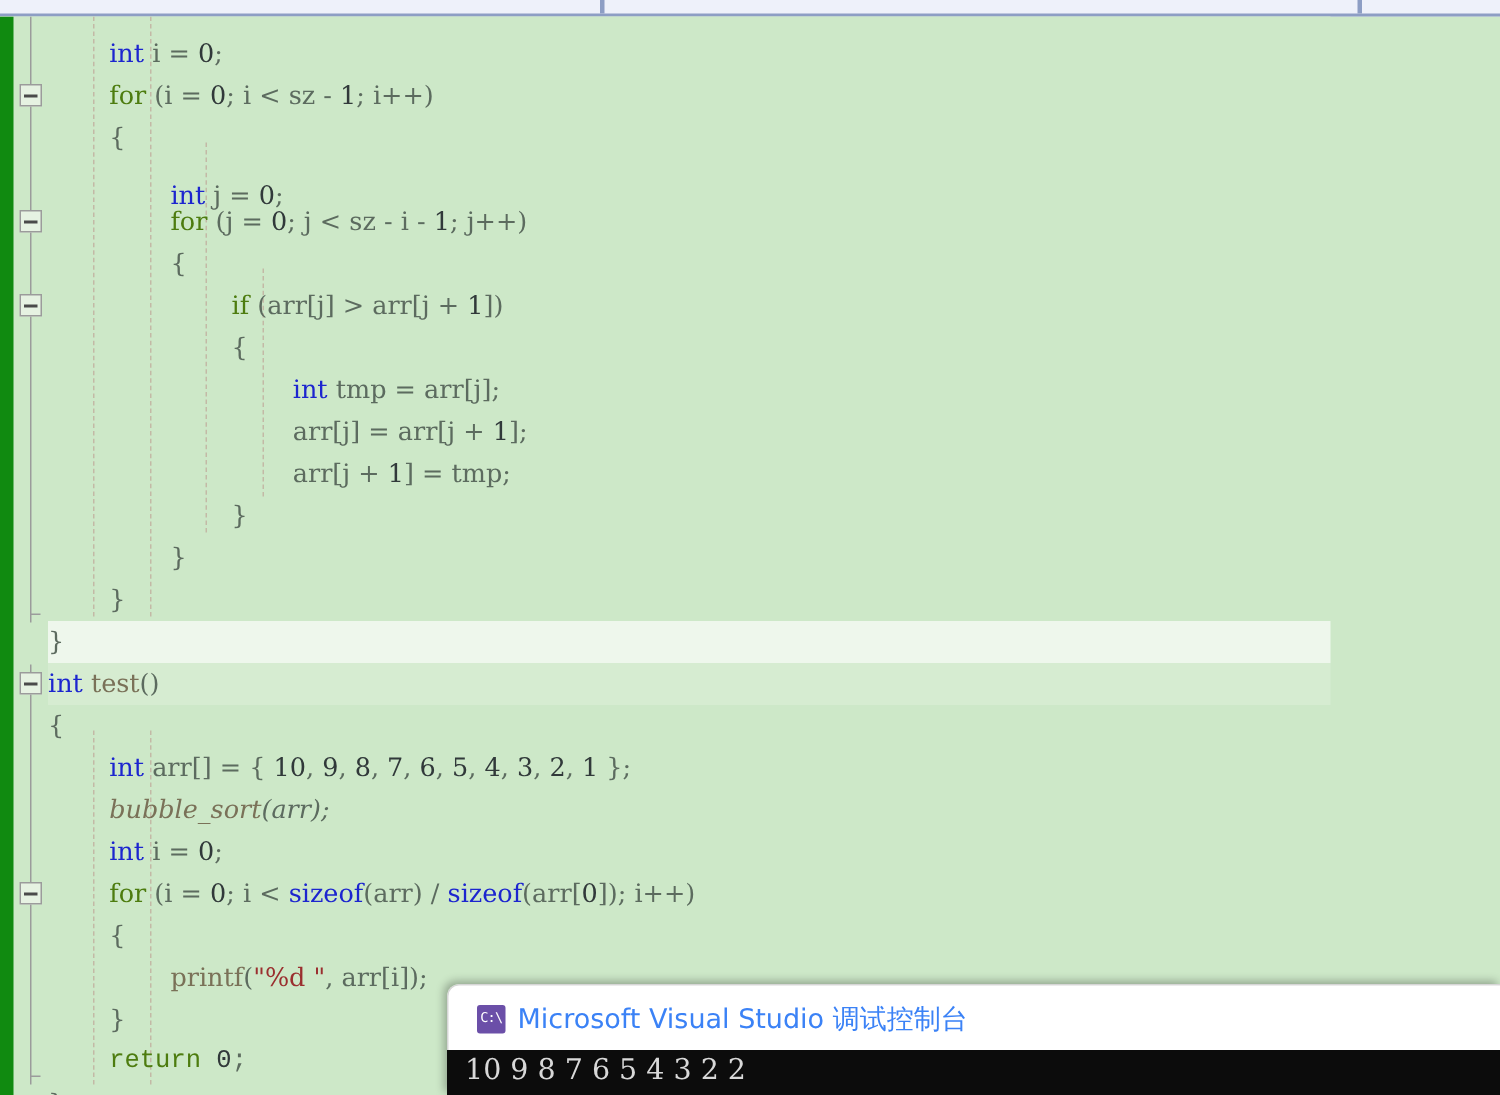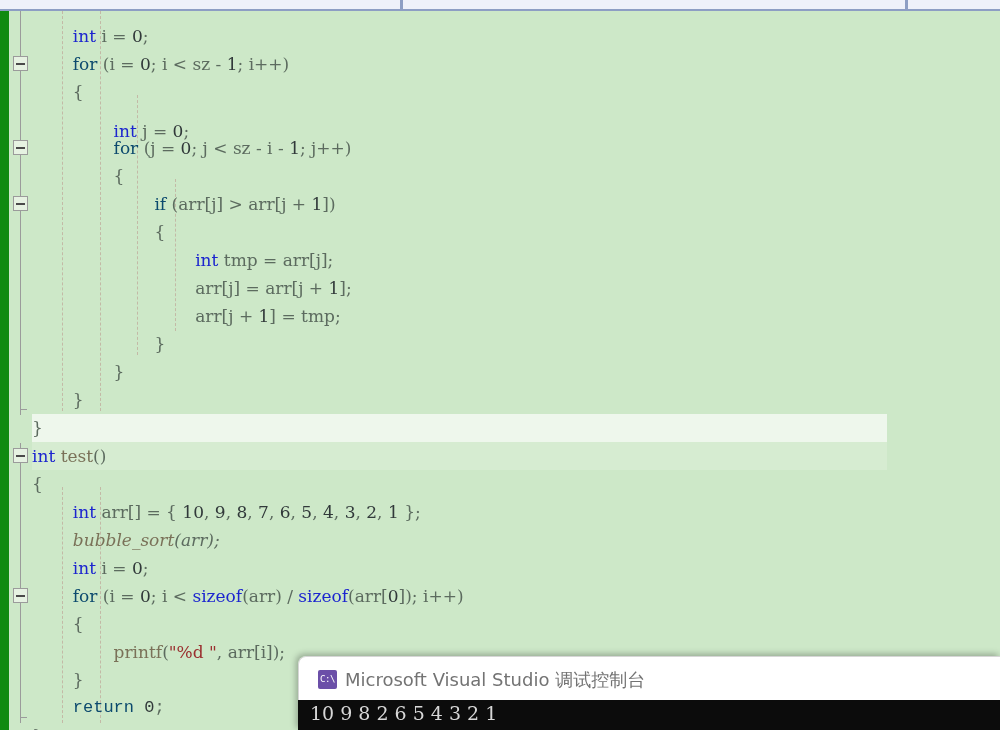--- a/index.html
+++ b/index.html
@@ -61,21 +61,21 @@
   
   .code-line{
     position:absolute;left:32px;
     height:28px;line-height:28px;
     white-space:pre;
     font-family:"DejaVu Serif", serif;
     font-size:17px;
     color:#4f5a51;
   }
   .kw{color:#1c25cf;}       
-  .kw2{color:#0c4a6e;}      
+  .kw2{color:#4d7c0f;}      
   .id{color:#5c6b5f;}       
   .num{color:#31393a;}
   .str{color:#9a2f2f;}      
   .fn{color:#7a7158;}       
 
   
   #console-window{
     position:absolute;left:298px;top:656px;width:702px;height:74px;
     border-top-left-radius:8px;
     overflow:hidden;
@@ -91,21 +91,21 @@
   }
   #console-icon{
     position:absolute;left:19px;top:13px;width:19px;height:19px;
     background:#6b4fa8;border-radius:2px;
     color:#ffffff;font-family:"DejaVu Sans Mono", monospace;
     font-size:9px;line-height:19px;text-align:center;letter-spacing:-.5px;
   }
   #console-title{
     position:absolute;left:46px;top:10px;height:26px;line-height:26px;
     font-family:"DejaVu Sans","Liberation Sans",sans-serif;
-    font-size:18px;color:#737373;white-space:nowrap;
+    font-size:18px;color:#3b82f6;white-space:nowrap;
   }
   #console-body{
     position:absolute;left:0;top:44px;width:702px;height:30px;
     background:#0c0c0c;overflow:hidden;
   }
   #console-output{
     position:absolute;left:12px;top:-1px;height:28px;line-height:28px;
     font-family:"DejaVu Serif",serif;font-size:19px;color:#d8d8d8;white-space:pre;
   }
   #console-output-2{
@@ -176,17 +176,17 @@
       <div class="code-line" style="top: 711px; padding-left: 0px;"><span class="id">}</span></div>
     </div>
 </div>
 
 <div id="console-window">
   <div id="console-titlebar">
     <div id="console-icon">C:\</div>
     <div id="console-title">Microsoft Visual Studio 调试控制台</div>
   </div>
   <div id="console-body">
-    <div id="console-output">10 9 8 2 6 5 4 3 2 1</div>
+    <div id="console-output">10 9 8 7 6 5 4 3 2 2</div>
     <div id="console-output-2">D:\code\test\x64\Debug\test.exe (进程 24608)已退出，代码为 0。</div>
     <div id="watermark">CSDN @阿亮joy.</div>
   </div>
 </div>
 
 </body></html>

